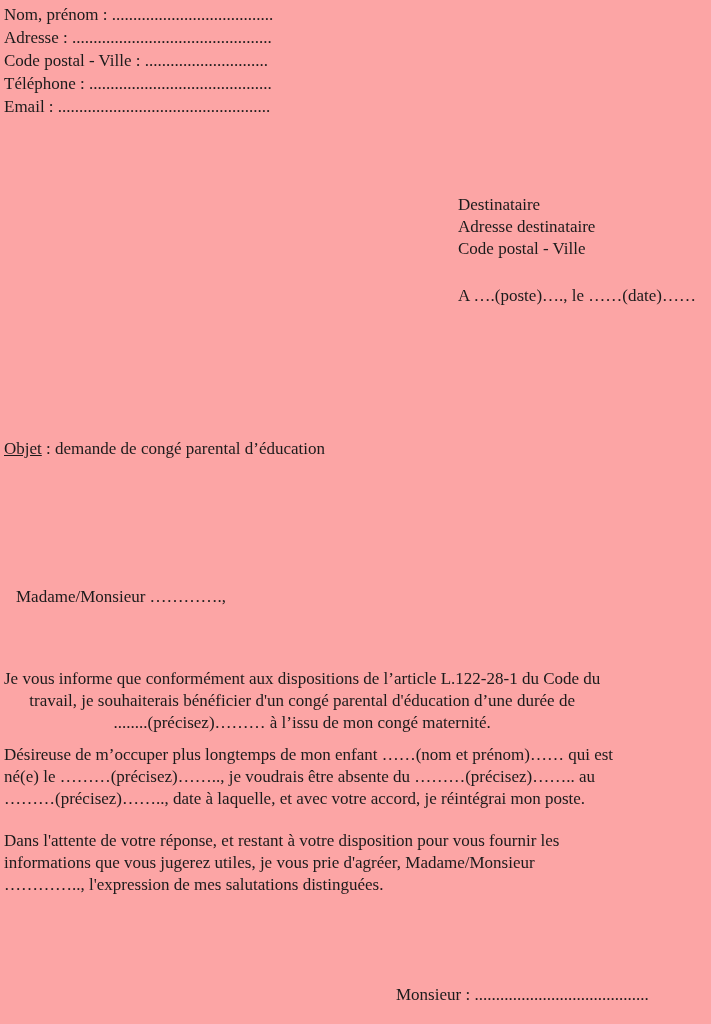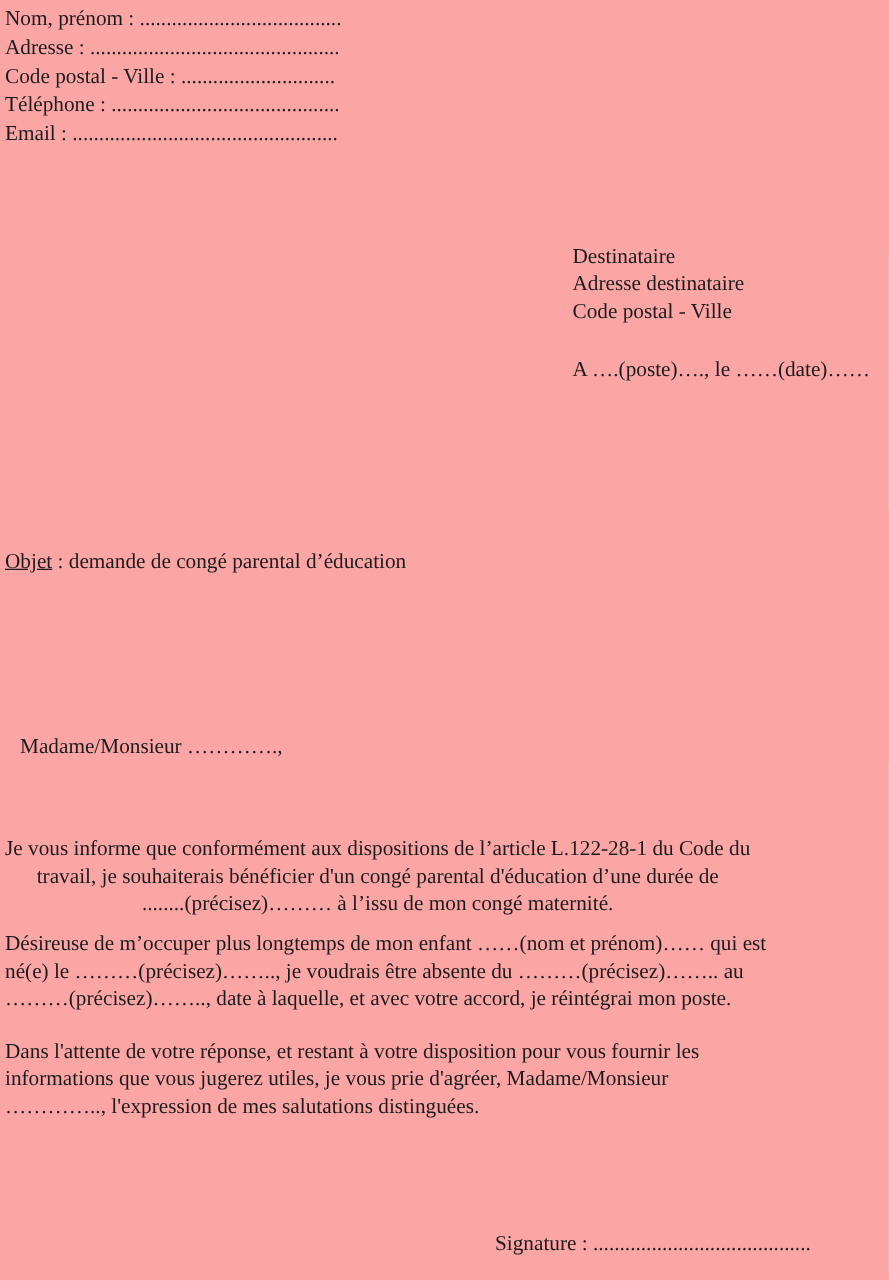--- a/index.html
+++ b/index.html
@@ -53,15 +53,15 @@
   </div>
 
   <div class="block salutation">Madame/Monsieur ………….,</div>
 
   <div class="block para1">Je vous informe que conformément aux dispositions de l’article L.122-28-1 du Code du<br>travail, je souhaiterais bénéficier d'un congé parental d'éducation d’une durée de<br>........(précisez)……… à l’issu de mon congé maternité.</div>
 
   <div class="block para2">Désireuse de m’occuper plus longtemps de mon enfant ……(nom et prénom)…… qui est<br>né(e) le ………(précisez)…….., je voudrais être absente du ………(précisez)…….. au<br>………(précisez)…….., date à laquelle, et avec votre accord, je réintégrai mon poste.</div>
 
   <div class="block para3">Dans l'attente de votre réponse, et restant à votre disposition pour vous fournir les<br>informations que vous jugerez utiles, je vous prie d'agréer, Madame/Monsieur<br>………….., l'expression de mes salutations distinguées.</div>
 
-  <div class="block signature">Signature : .........................................</div>
+  <div class="block signature">Monsieur : .........................................</div>
 
 </div>
 
 </body></html>

